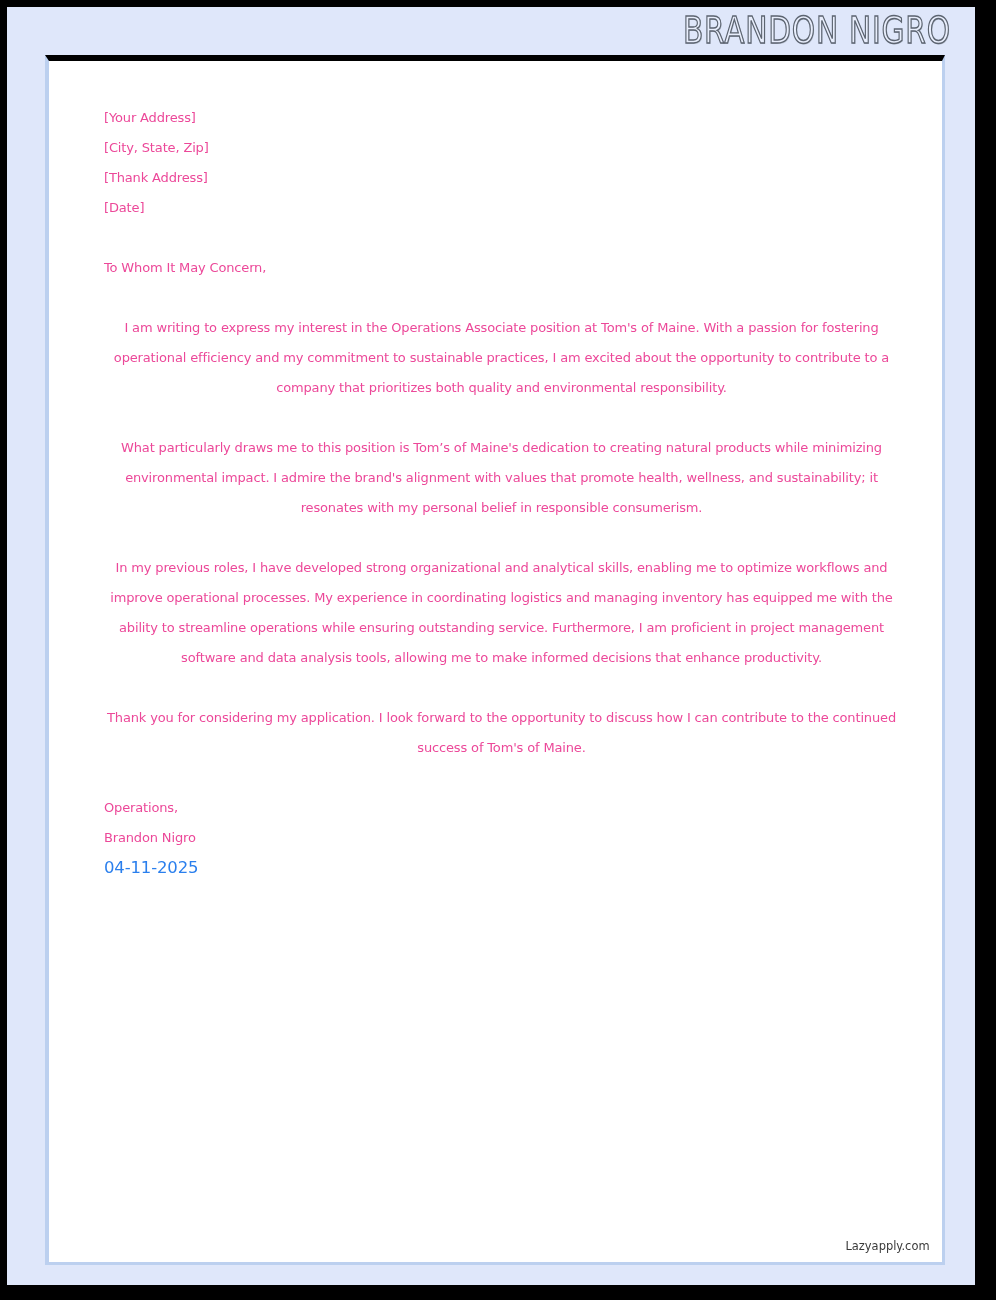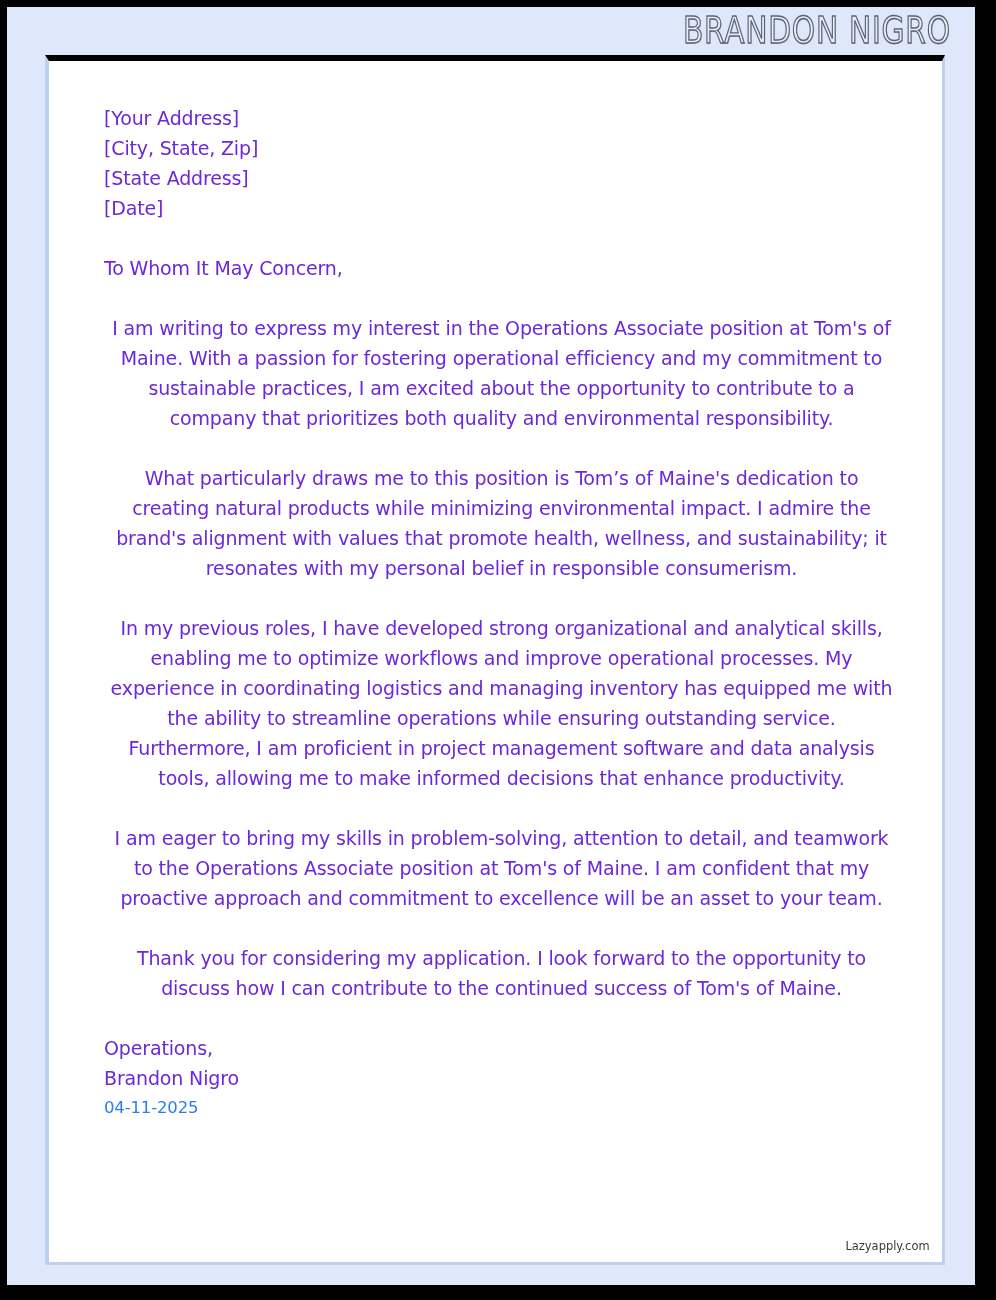--- a/index.html
+++ b/index.html
@@ -78,23 +78,23 @@
     height: 100%;
     padding: 42px 40px 0 55px;
   }
 
   
   .addr-line,
   .salutation,
   .para,
   .sign-line {
     font-family: "DejaVu Sans", sans-serif;
-    font-size: 19px;
+    font-size: 13px;
     line-height: 30px;
-    color: #6d28d9;
+    color: #ec4899;
     font-weight: 400;
     letter-spacing: -0.15px;
   }
 
   .addr-block { margin-bottom: 30px; }
   .salutation { margin-bottom: 30px; margin-top: 12px; }
 
   .para {
     margin-bottom: 30px;
     text-align: center;
@@ -134,30 +134,29 @@
     <div id="header-bar">
       <div id="doc-name">BRANDON NIGRO</div>
     </div>
 
     <div id="letter-card">
       <div id="letter-body">
 
         <div class="addr-block">
           <div class="addr-line">[Your Address]</div>
           <div class="addr-line">[City, State, Zip]</div>
-          <div class="addr-line">[State Address]</div>
+          <div class="addr-line">[Thank Address]</div>
           <div class="addr-line">[Date]</div>
         </div>
 
         <div class="salutation">To Whom It May Concern,</div>
 
         <p class="para">I am writing to express my interest in the Operations Associate position at Tom's of Maine. With a passion for fostering operational efficiency and my commitment to sustainable practices, I am excited about the opportunity to contribute to a company that prioritizes both quality and environmental responsibility.</p>
         <p class="para">What particularly draws me to this position is Tom’s of Maine's dedication to creating natural products while minimizing environmental impact. I admire the brand's alignment with values that promote health, wellness, and sustainability; it resonates with my personal belief in responsible consumerism.</p>
         <p class="para">In my previous roles, I have developed strong organizational and analytical skills, enabling me to optimize workflows and improve operational processes. My experience in coordinating logistics and managing inventory has equipped me with the ability to streamline operations while ensuring outstanding service. Furthermore, I am proficient in project management software and data analysis tools, allowing me to make informed decisions that enhance productivity.</p>
-        <p class="para">I am eager to bring my skills in problem-solving, attention to detail, and teamwork to the Operations Associate position at Tom's of Maine. I am confident that my proactive approach and commitment to excellence will be an asset to your team.</p>
         <p class="para">Thank you for considering my application. I look forward to the opportunity to discuss how I can contribute to the continued success of Tom's of Maine.</p>
 
         <div class="sign-block">
           <div class="sign-line">Operations,</div>
           <div class="sign-line">Brandon Nigro</div>
           <div id="date-stamp">04-11-2025</div>
         </div>
 
       </div>
 

